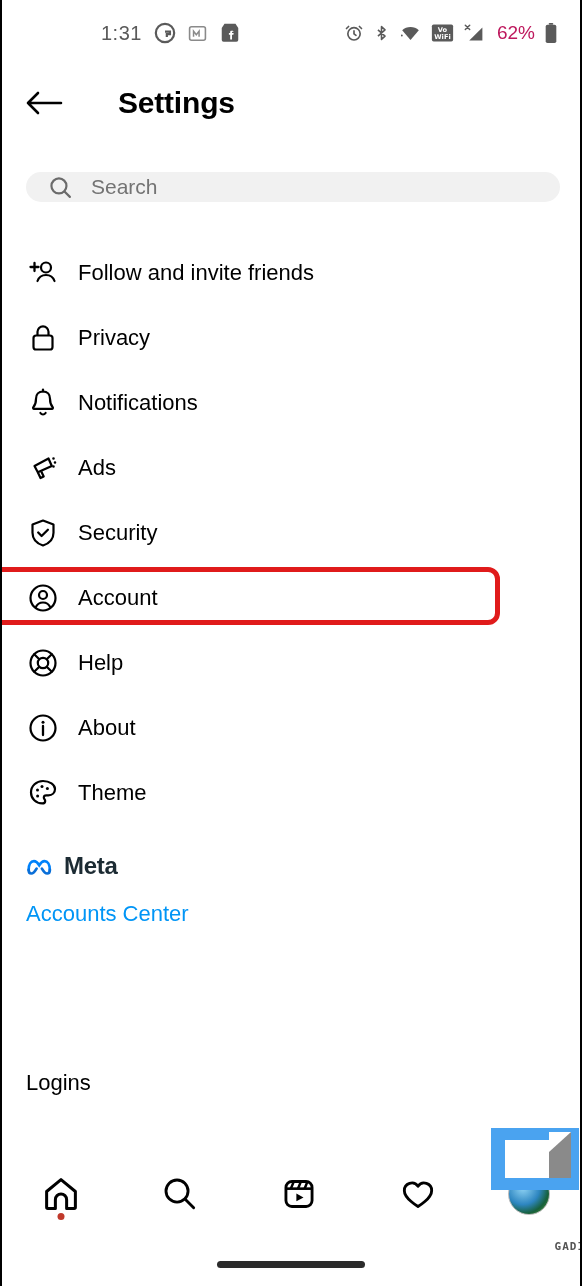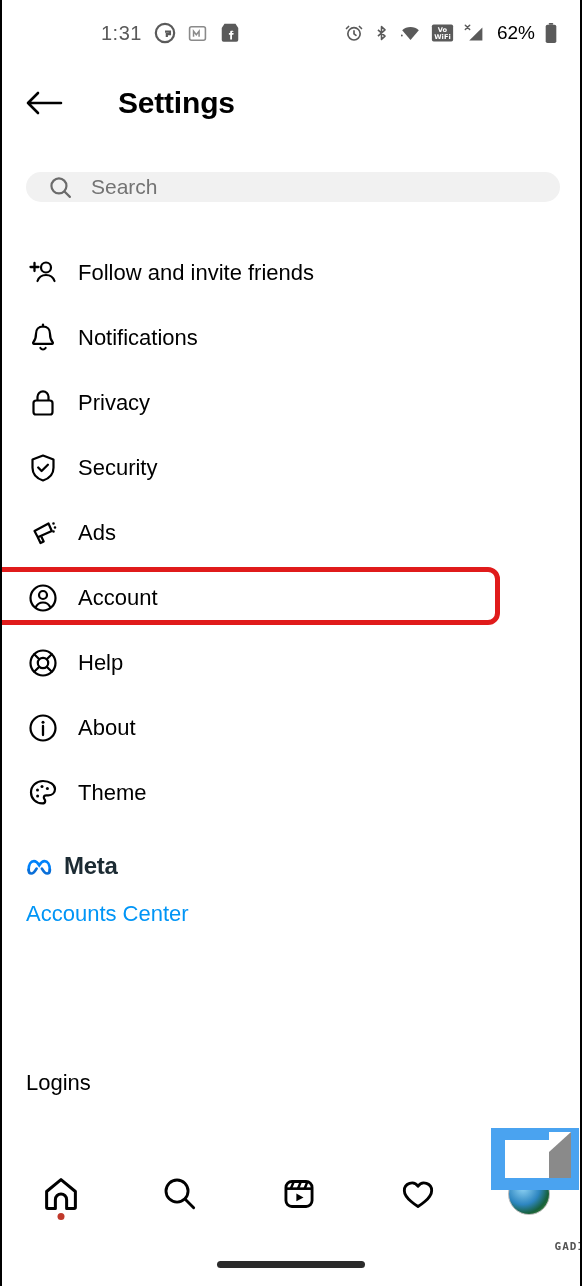--- a/index.html
+++ b/index.html
@@ -44,21 +44,21 @@
   }
   .sb-right {
     position: absolute;
     right: 22px;
     display: flex;
     align-items: center;
     gap: 9px;
   }
   .sb-battery-text {
     font-size: 19px;
-    color: #000000;
+    color: #be185d;
     margin-left: 2px;
   }
   .ic { display: block; }
 
   
   .header {
     position: absolute;
     top: 66px; left: 0; right: 0;
     height: 74px;
     display: flex;
@@ -366,57 +366,57 @@
           <path d="M10.5 24c1.4-4 4.6-6 8.5-6s7.1 2 8.5 6" fill="none" stroke="#000" stroke-width="2.2" stroke-linecap="round"></path>
           <path d="M3.5 10h8M7.5 6v8" stroke="#000" stroke-width="2.3" stroke-linecap="round"></path>
         </svg>
       </span>
       <span class="mi-label">Follow and invite friends</span>
     </div>
 
     <div class="menu-item">
       <span class="mi-icon">
         <svg width="32" height="32" viewBox="0 0 32 32">
+          <rect x="6.5" y="13.5" width="19" height="14" rx="2.6" fill="none" stroke="#000" stroke-width="2.2"></rect>
+          <path d="M10.5 13.5v-3.7a5.5 5.5 0 0 1 11 0v3.7" fill="none" stroke="#000" stroke-width="2.2"></path>
+        </svg>
+      </span>
+      <span class="mi-label">Privacy</span>
+    </div>
+
+    <div class="menu-item">
+      <span class="mi-icon">
+        <svg width="32" height="32" viewBox="0 0 32 32">
           <path d="M16 4.5c-4.4 0-7 3-7 7.2 0 5.2-1.4 7.1-2.7 8.6-.5.6-.1 1.5.7 1.5h18c.8 0 1.2-.9.7-1.5-1.3-1.5-2.7-3.4-2.7-8.6 0-4.2-2.6-7.2-7-7.2z" fill="none" stroke="#000" stroke-width="2.2" stroke-linejoin="round"></path>
           <path d="M13.4 26c.6.9 1.5 1.5 2.6 1.5s2-.6 2.6-1.5" fill="none" stroke="#000" stroke-width="2.2" stroke-linecap="round"></path>
           <path d="M16 2.5v2" stroke="#000" stroke-width="2.2" stroke-linecap="round"></path>
         </svg>
       </span>
       <span class="mi-label">Notifications</span>
     </div>
 
     <div class="menu-item">
       <span class="mi-icon">
         <svg width="32" height="32" viewBox="0 0 32 32">
-          <rect x="6.5" y="13.5" width="19" height="14" rx="2.6" fill="none" stroke="#000" stroke-width="2.2"></rect>
-          <path d="M10.5 13.5v-3.7a5.5 5.5 0 0 1 11 0v3.7" fill="none" stroke="#000" stroke-width="2.2"></path>
-        </svg>
-      </span>
-      <span class="mi-label">Privacy</span>
-    </div>
-
-    <div class="menu-item">
-      <span class="mi-icon">
-        <svg width="32" height="32" viewBox="0 0 32 32">
-          <path d="M16 3.5 5.5 7.5v8.2c0 6 4.3 10.7 10.5 12.8 6.2-2.1 10.5-6.8 10.5-12.8V7.5z" fill="none" stroke="#000" stroke-width="2.2" stroke-linejoin="round"></path>
-          <path d="M11.2 15.5 14.6 19l6.3-6.3" fill="none" stroke="#000" stroke-width="2.3" stroke-linecap="round" stroke-linejoin="round"></path>
-        </svg>
-      </span>
-      <span class="mi-label">Security</span>
-    </div>
-
-    <div class="menu-item">
-      <span class="mi-icon">
-        <svg width="32" height="32" viewBox="0 0 32 32">
           <path d="M21.5 6.5 7.5 14l3.3 6.2 14-6.2z" fill="none" stroke="#000" stroke-width="2.2" stroke-linejoin="round"></path>
           <path d="M10.8 20.2 13.5 26l3.2-1.6-2.4-5" fill="none" stroke="#000" stroke-width="2.2" stroke-linejoin="round"></path>
           <path d="M26.5 6.5v0M28 10.5v0M26.5 14.5v0" stroke="#000" stroke-width="2.6" stroke-linecap="round"></path>
         </svg>
       </span>
       <span class="mi-label">Ads</span>
+    </div>
+
+    <div class="menu-item">
+      <span class="mi-icon">
+        <svg width="32" height="32" viewBox="0 0 32 32">
+          <path d="M16 3.5 5.5 7.5v8.2c0 6 4.3 10.7 10.5 12.8 6.2-2.1 10.5-6.8 10.5-12.8V7.5z" fill="none" stroke="#000" stroke-width="2.2" stroke-linejoin="round"></path>
+          <path d="M11.2 15.5 14.6 19l6.3-6.3" fill="none" stroke="#000" stroke-width="2.3" stroke-linecap="round" stroke-linejoin="round"></path>
+        </svg>
+      </span>
+      <span class="mi-label">Security</span>
     </div>
 
     <div class="menu-item highlight">
       <span class="mi-icon">
         <svg width="32" height="32" viewBox="0 0 32 32">
           <circle cx="16" cy="16" r="12.5" fill="none" stroke="#000" stroke-width="2.2"></circle>
           <circle cx="16" cy="13" r="4" fill="none" stroke="#000" stroke-width="2.2"></circle>
           <path d="M8.6 25.5c1.4-3.2 4.1-5 7.4-5s6 1.8 7.4 5" fill="none" stroke="#000" stroke-width="2.2" stroke-linecap="round"></path>
         </svg>
       </span>

